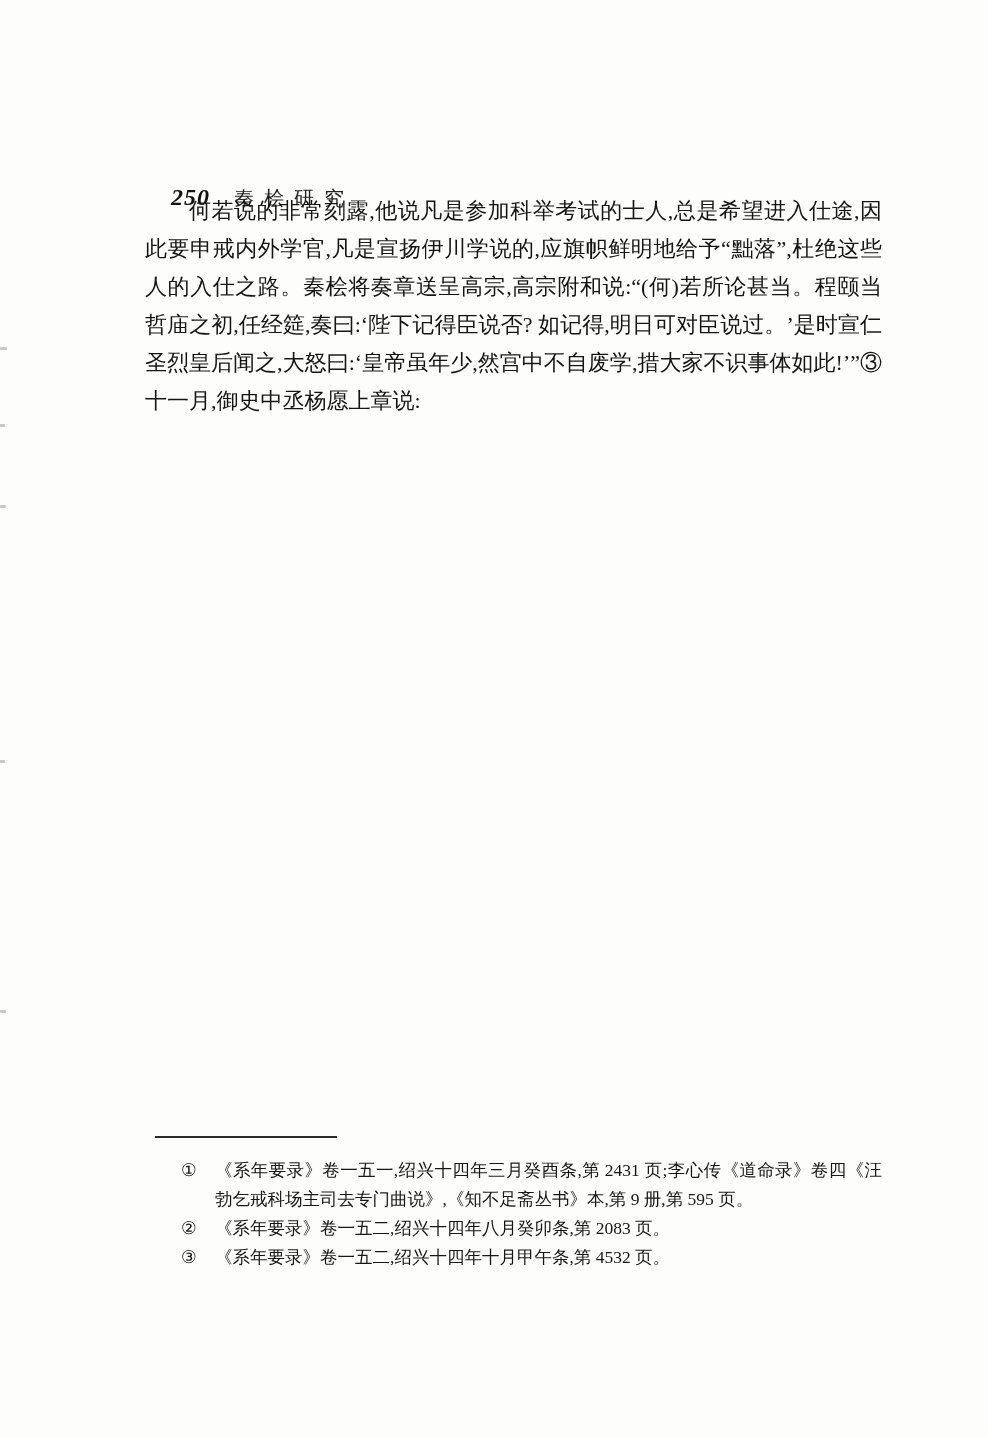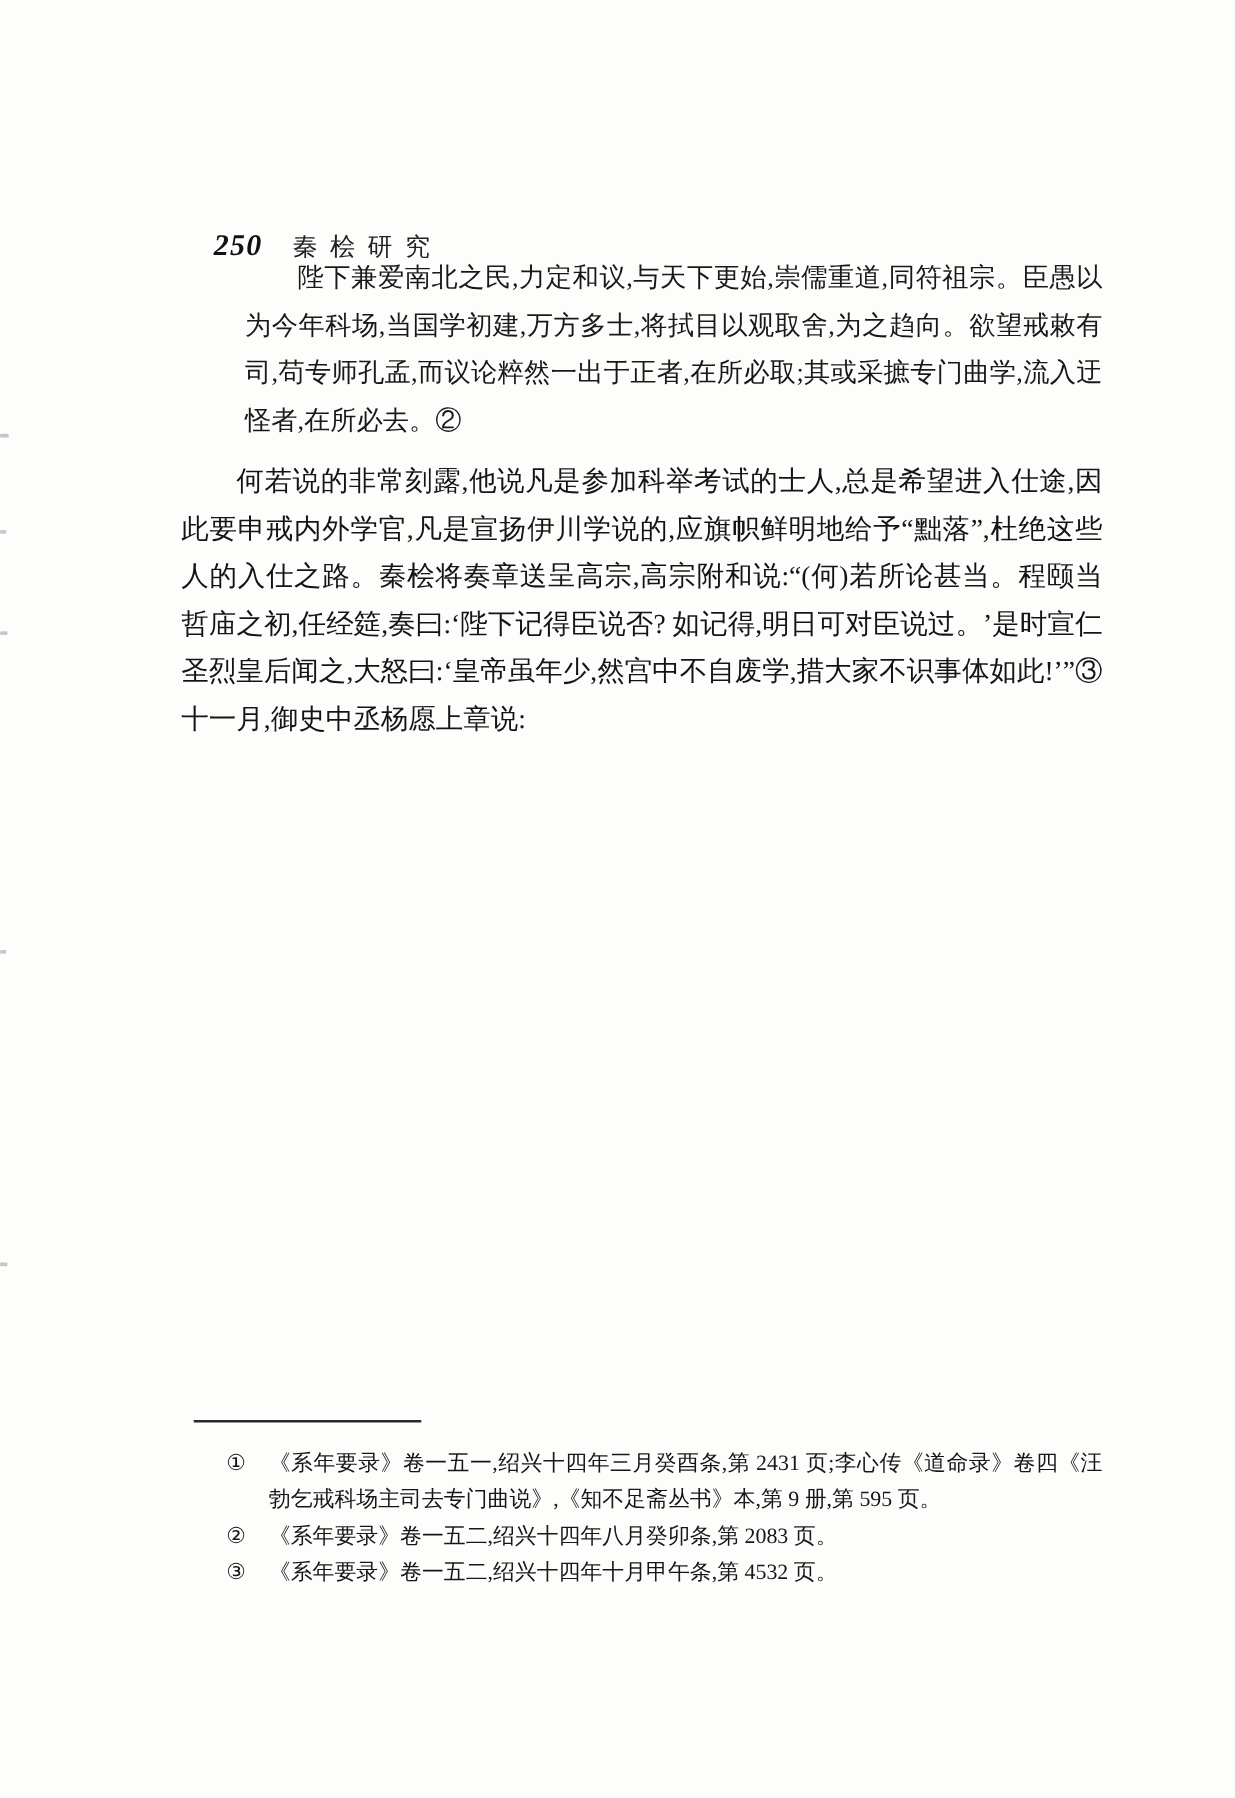--- a/index.html
+++ b/index.html
@@ -112,21 +112,20 @@
 <body>
 
 <div class="page">
 
   <div class="running-head">
     <span class="page-number">250</span>
     <span class="book-title">秦桧研究</span>
   </div>
 
   <div class="content">
-    <div class="quote-block">陛下兼爱南北之民,力定和议,与天下更始,崇儒重道,同符祖宗。臣愚以为今年科场,当国学初建,万方多士,将拭目以观取舍,为之趋向。欲望戒敕有司,苟专师孔孟,而议论粹然一出于正者,在所必取;其或采摭专门曲学,流入迂怪者,在所必去。②</div>
     <p class="indented">何若说的非常刻露,他说凡是参加科举考试的士人,总是希望进入仕途,因此要申戒内外学官,凡是宣扬伊川学说的,应旗帜鲜明地给予“黜落”,杜绝这些人的入仕之路。秦桧将奏章送呈高宗,高宗附和说:“(何)若所论甚当。程颐当哲庙之初,任经筵,奏曰:‘陛下记得臣说否? 如记得,明日可对臣说过。’是时宣仁圣烈皇后闻之,大怒曰:‘皇帝虽年少,然宫中不自废学,措大家不识事体如此!’”③十一月,御史中丞杨愿上章说:</p>
   </div>
 
   <div class="footnotes">
     <div class="footnote-divider"></div>
     <div class="footnote-item">
       <span class="footnote-marker">①</span>
       <span class="footnote-text">《系年要录》卷一五一,绍兴十四年三月癸酉条,第 2431 页;李心传《道命录》卷四《汪勃乞戒科场主司去专门曲说》,《知不足斋丛书》本,第 9 册,第 595 页。</span>
     </div>
     <div class="footnote-item">

